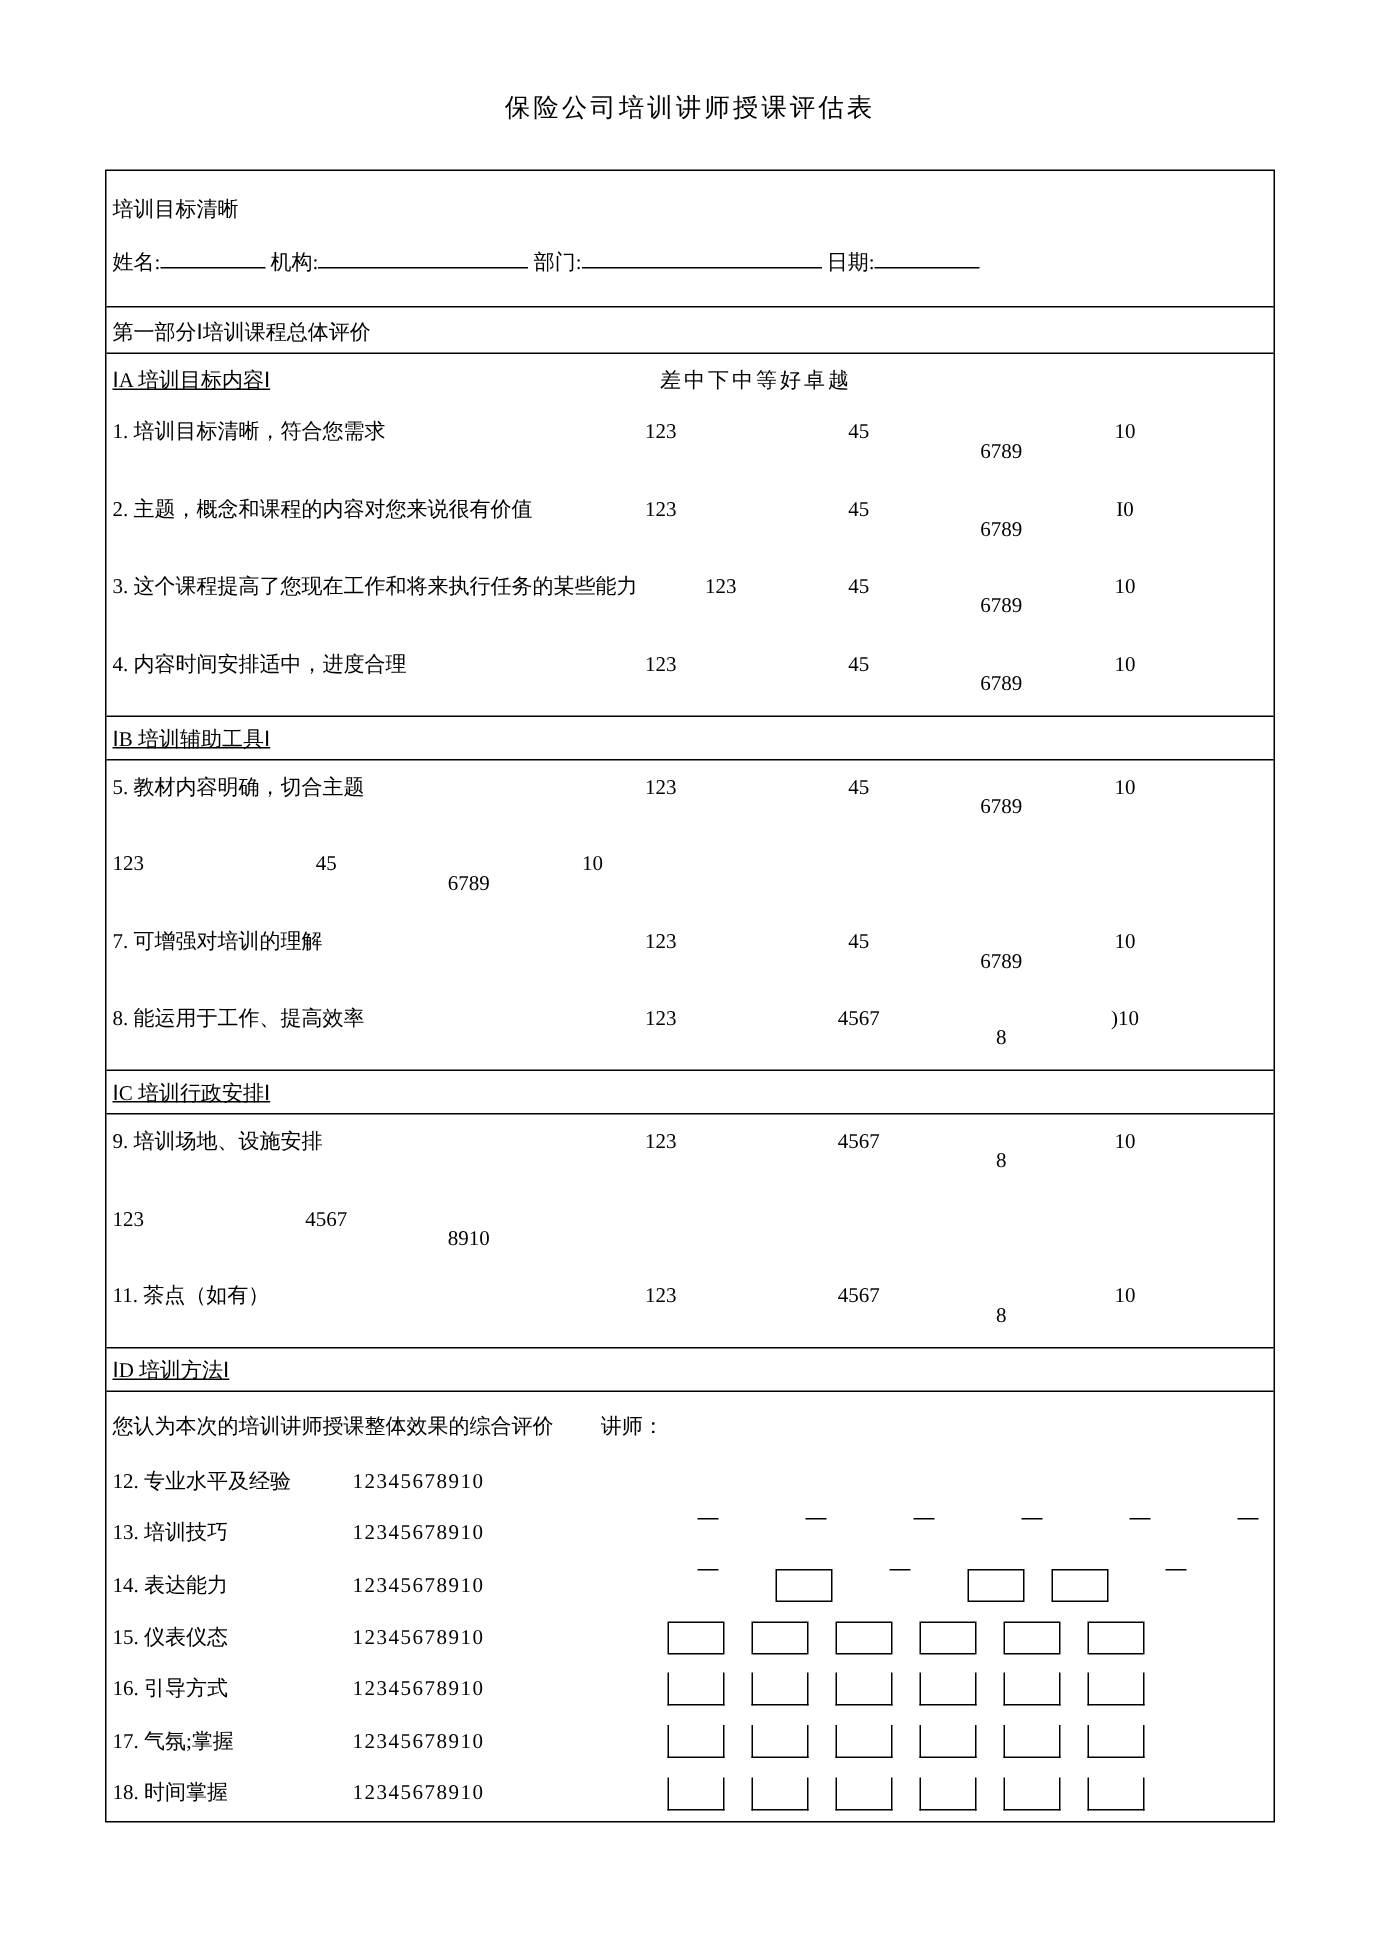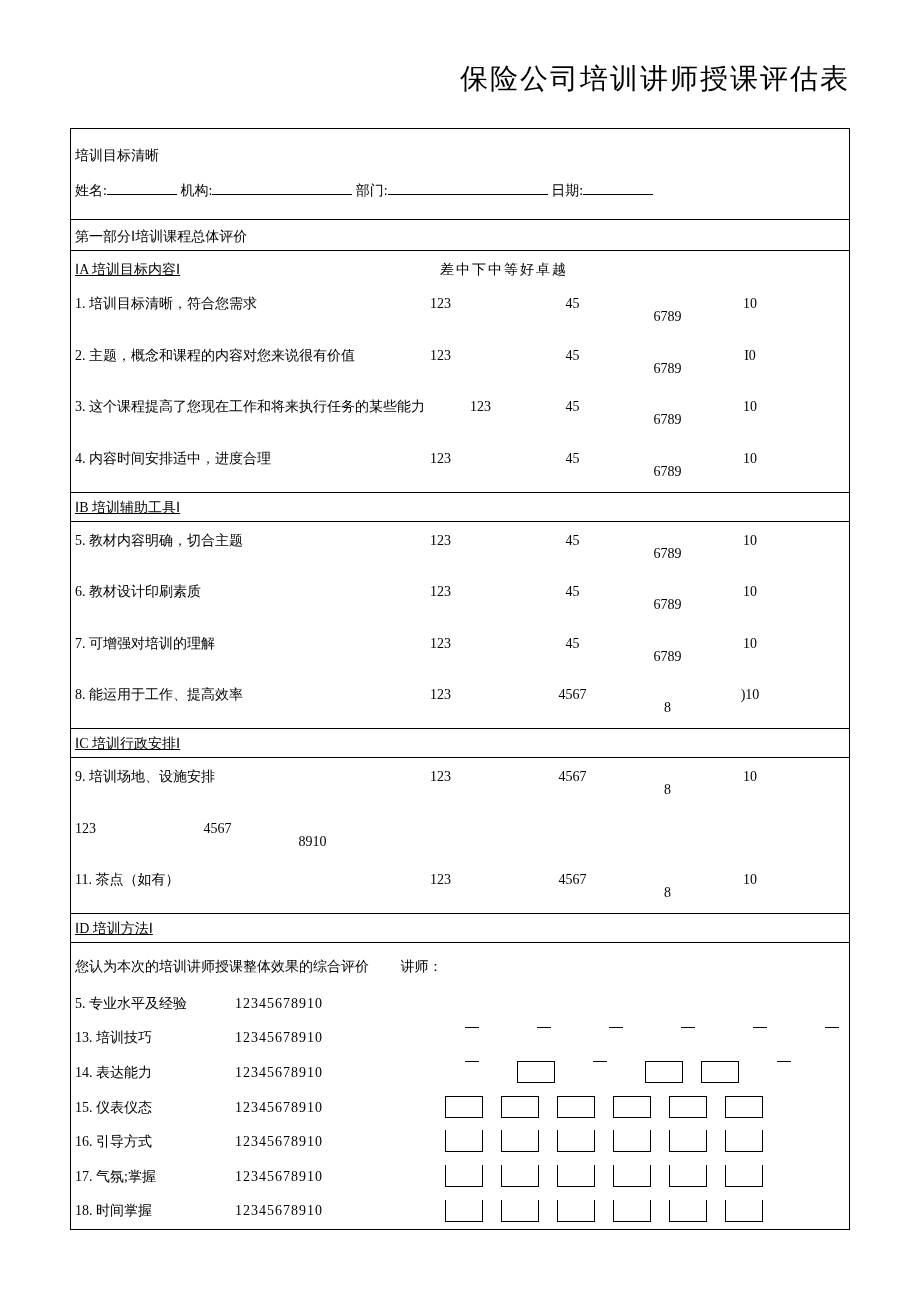--- a/index.html
+++ b/index.html
@@ -10,22 +10,22 @@
     font-size: 14px;
     color: #000;
   }
   .page {
     width: 920px;
     margin: 0 auto;
     padding: 60px 70px 40px 70px;
     box-sizing: border-box;
   }
   .title {
-    text-align: right;
-    font-size: 28px;
+    text-align: center;
+    font-size: 17px;
     letter-spacing: 2px;
     margin-bottom: 30px;
   }
   .frame {
     border: 1px solid #000;
     padding: 0;
   }
   .intro {
     padding: 16px 4px 18px 4px;
     line-height: 2.8;
@@ -169,21 +169,20 @@
     <div class="sub-head rules-above">ⅠB 培训辅助工具Ⅰ</div>
     <div id="rowsB">
         <div class="row">
           <div class="label">5. 教材内容明确，切合主题</div>
           <div class="c1">123</div>
           <div class="c2">45</div>
           <div class="c3">6789</div>
           <div class="c4">10</div>
         </div>
         <div class="row">
-          <div class="label">6. 教材设计印刷素质</div>
           <div class="c1">123</div>
           <div class="c2">45</div>
           <div class="c3">6789</div>
           <div class="c4">10</div>
         </div>
         <div class="row">
           <div class="label">7. 可增强对培训的理解</div>
           <div class="c1">123</div>
           <div class="c2">45</div>
           <div class="c3">6789</div>
@@ -222,21 +221,21 @@
         </div>
       </div>
 
     <div class="sub-head rules-above">ⅠD 培训方法Ⅰ</div>
     <div class="method-intro">
       <span>您认为本次的培训讲师授课整体效果的综合评价</span>
       <span class="lecturer">讲师：</span>
     </div>
     <div id="rowsD">
         <div class="d-row">
-          <div class="dl">5. 专业水平及经验</div>
+          <div class="dl">12. 专业水平及经验</div>
           <div class="ds">12345678910</div>
           <div class="grid-area"></div>
         </div>
         <div class="d-row">
           <div class="dl">13. 培训技巧</div>
           <div class="ds">12345678910</div>
           <div class="grid-area">
             <div class="cells">
               <span class="tick"></span>
               <span class="tick"></span>

